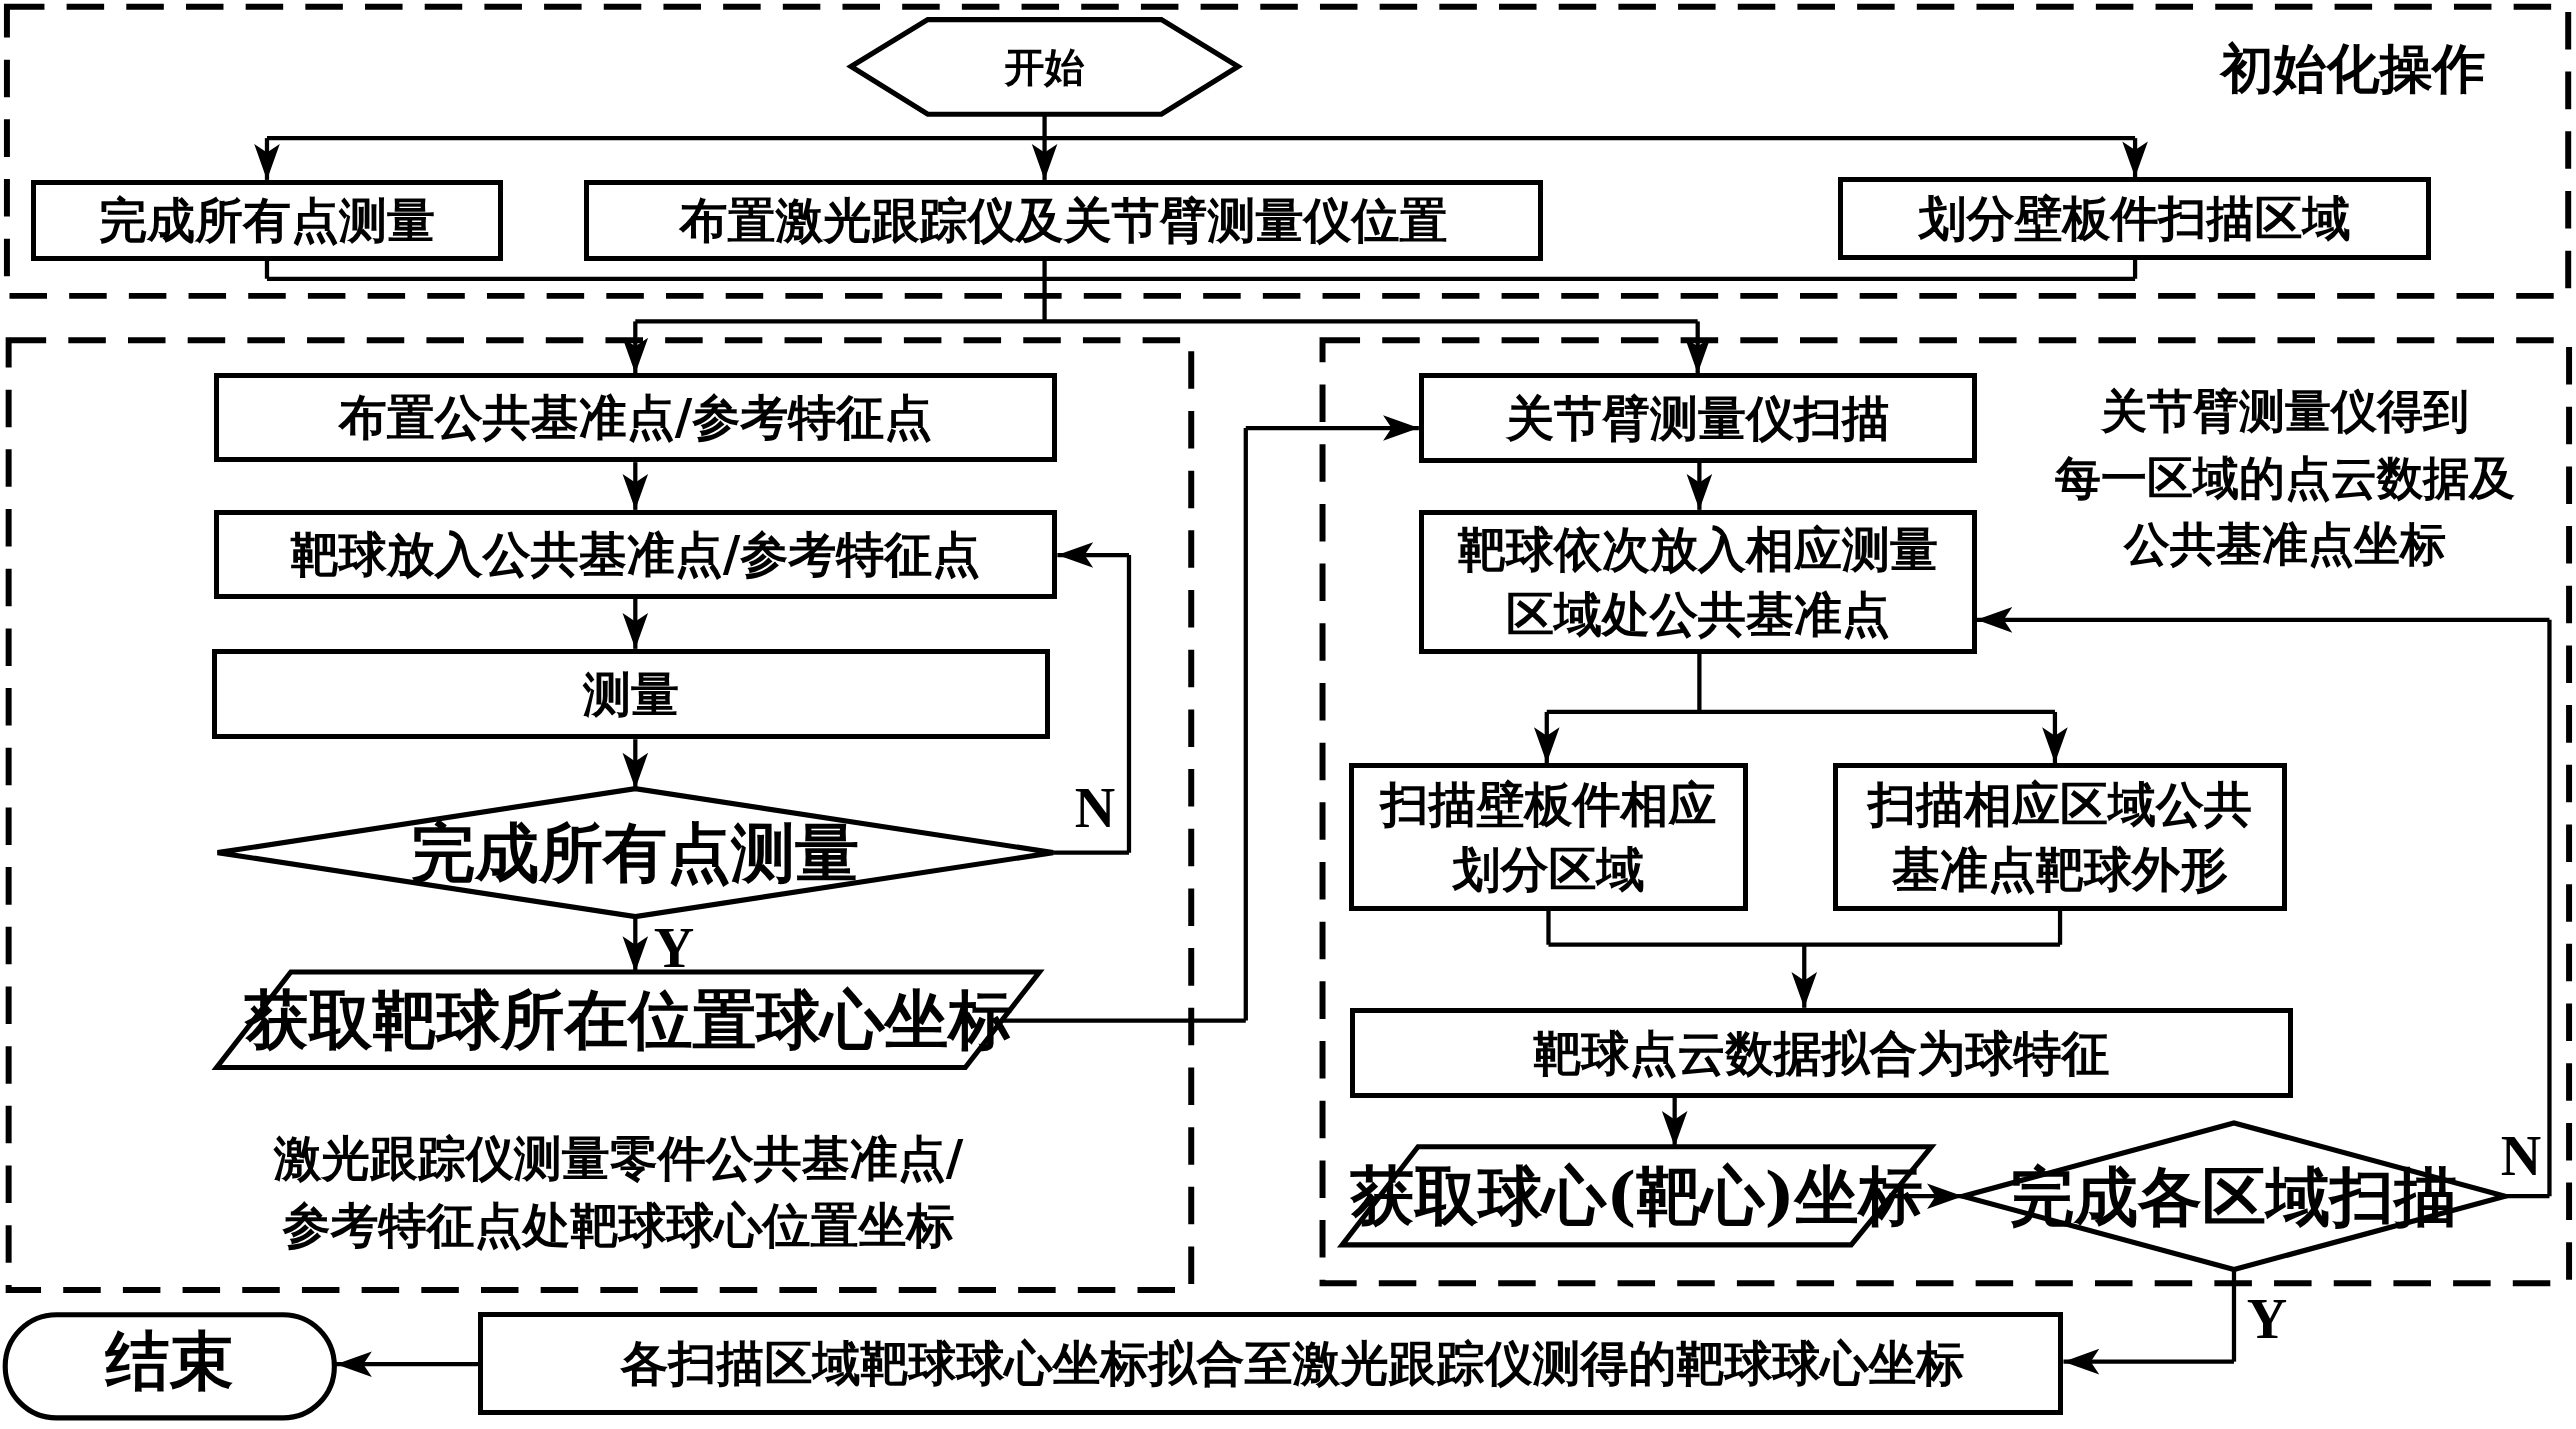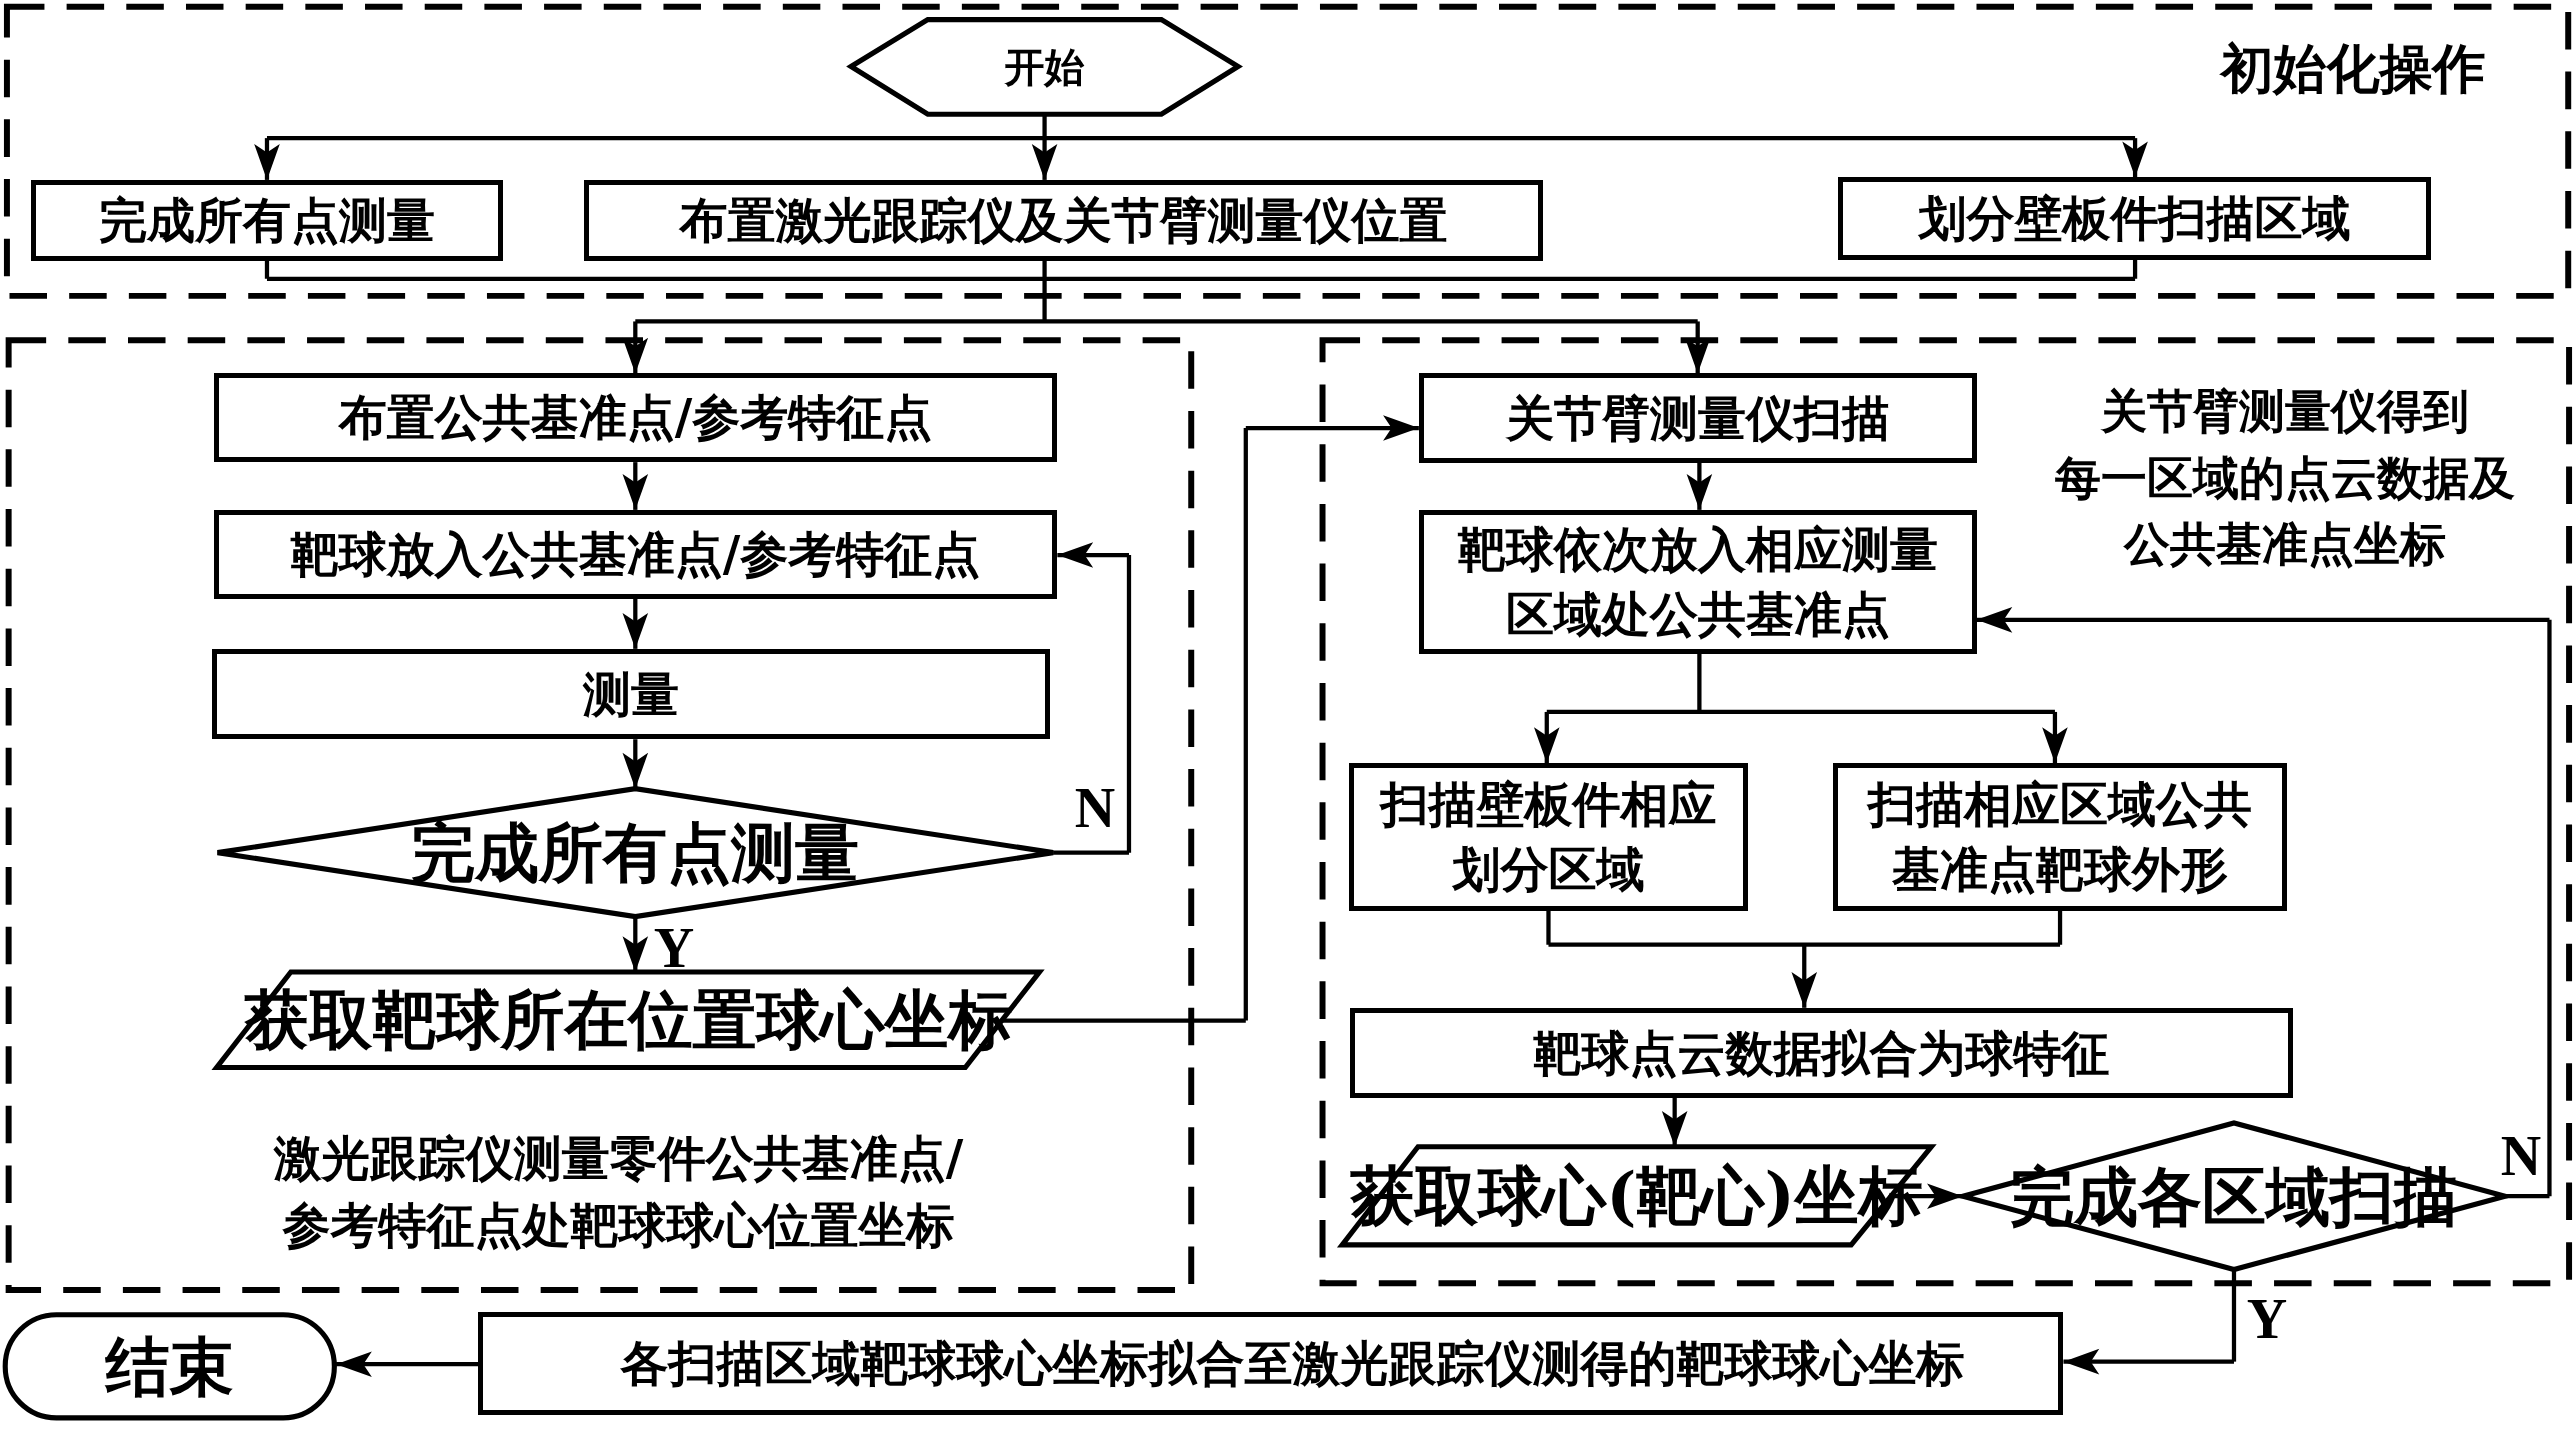--- a/index.html
+++ b/index.html
@@ -120,21 +120,21 @@
   <div class="node" style="left:1833px;top:763px;width:454px;height:148px;">扫描相应区域公共
 基准点靶球外形</div>
   <div class="node" style="left:1350px;top:1008px;width:943px;height:90px;">靶球点云数据拟合为球特征</div>
   <div class="node" style="left:478px;top:1312px;width:1585px;height:103px;padding-left:44px;">各扫描区域靶球球心坐标拟合至激光跟踪仪测得的靶球球心坐标</div>
 
   <div class="ghost" style="left:851px;top:19.6px;width:387px;height:95px;font-size:40px;">开始</div>
   <div class="ghost" style="left:217px;top:789px;width:836px;height:128px;">完成所有点测量</div>
   <div class="ghost" style="left:217px;top:972px;width:823px;height:96px;text-align:right;">获取靶球所在位置球心坐标</div>
   <div class="ghost" style="left:1342px;top:1147px;width:589px;height:98px;">获取球心(靶心)坐标</div>
   <div class="ghost" style="left:1963px;top:1123px;width:542px;height:147px;">完成各区域扫描</div>
-  <div class="ghost" style="left:5.1px;top:1315px;width:329px;height:103px;">结束</div>
+  <div class="ghost" style="left:5.1px;top:1315px;width:329px;height:103px;font-family:Liberation Mono, monospace;">结束</div>
 
   <div class="note" style="left:2208px;top:34px;width:290px;height:72px;font-size:53px;">初始化操作</div>
   <div class="note" style="left:128px;top:1126px;width:981px;height:132px;font-size:48px;line-height:1.4;">激光跟踪仪测量零件公共基准点/
 参考特征点处靶球球心位置坐标</div>
   <div class="note" style="left:1995px;top:367px;width:580px;height:222px;font-size:46px;line-height:1.45;">关节臂测量仪得到
 每一区域的点云数据及
 公共基准点坐标</div>
 
   <div class="blabel" style="left:1065px;top:778px;width:60px;height:60px;">N</div>
   <div class="blabel" style="left:644px;top:918px;width:60px;height:60px;">Y</div>

